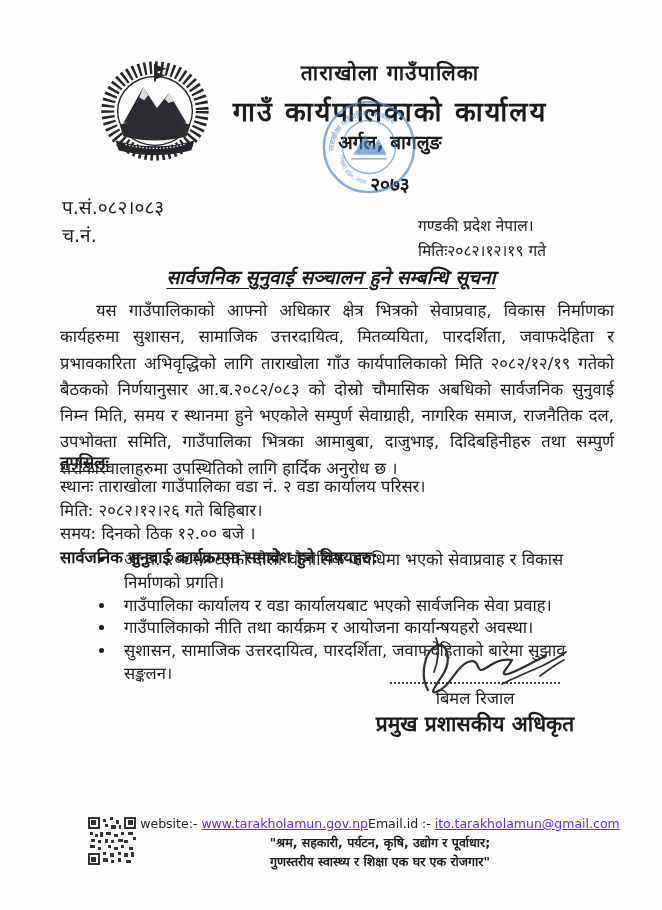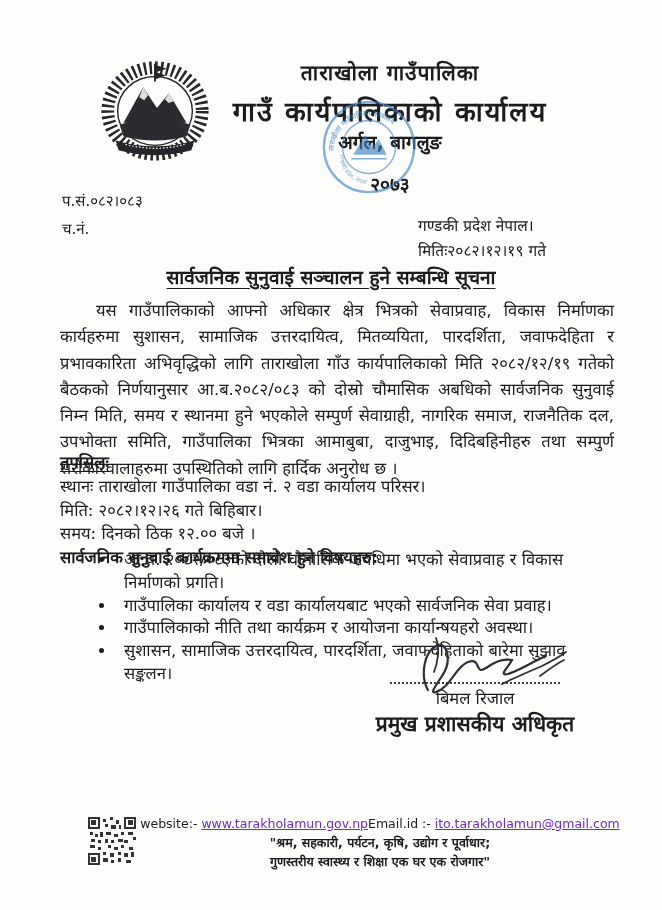--- a/index.html
+++ b/index.html
@@ -12,25 +12,25 @@
   
   .emblem{ position:absolute; left:96px; top:53px; width:118px; height:112px; }
   .hdr{ position:absolute; left:220px; top:58px; width:340px; text-align:center; z-index:2; }
   .hdr .muni{ font-size:21px; font-weight:bold; letter-spacing:1px; }
   .hdr .office{ font-size:27px; font-weight:bold; letter-spacing:2px; margin-top:6px; }
   .hdr .addr{ font-size:19px; font-weight:bold; }
   .hdr .year{ font-size:19px; font-weight:bold; margin-top:16px; }
   .stamp{ position:absolute; left:320px; top:98px; width:98px; height:98px; z-index:3;
           opacity:.62; pointer-events:none; }
   
-  .refblock{ position:absolute; left:62px; top:187px; font-size:15px; line-height:28px; z-index:2;}
+  .refblock{ position:absolute; left:62px; top:193px; font-size:19px; line-height:28px; z-index:2;}
   .dateblock{ position:absolute; left:418px; top:214px; font-size:15.5px; line-height:25px; z-index:2;}
   
   .title{ position:absolute; left:0; top:264px; width:662px; text-align:center;
-          font-size:19px; font-weight:bold; z-index:2;}
+          font-size:19px; font-weight:bold; z-index:2;font-style:italic;}
   .title span{ text-decoration:underline; text-underline-offset:4px; }
   
   .para{ position:absolute; left:60px; top:298px; width:554px; font-size:16.5px;
          line-height:26.3px; text-align:justify; text-indent:36px; z-index:2;}
   .details{ position:absolute; left:60px; top:451px; width:560px; font-size:16.5px;
             line-height:23.8px; z-index:2;}
   .details .dh{ font-weight:bold; text-decoration:underline; text-underline-offset:3px; }
   .details .agenda-h{ font-weight:bold; }
   ul.agenda{ position:absolute; left:98px; top:549px; width:516px; font-size:16.5px;
              line-height:22.8px; z-index:2; list-style:disc; padding-left:18px;}

